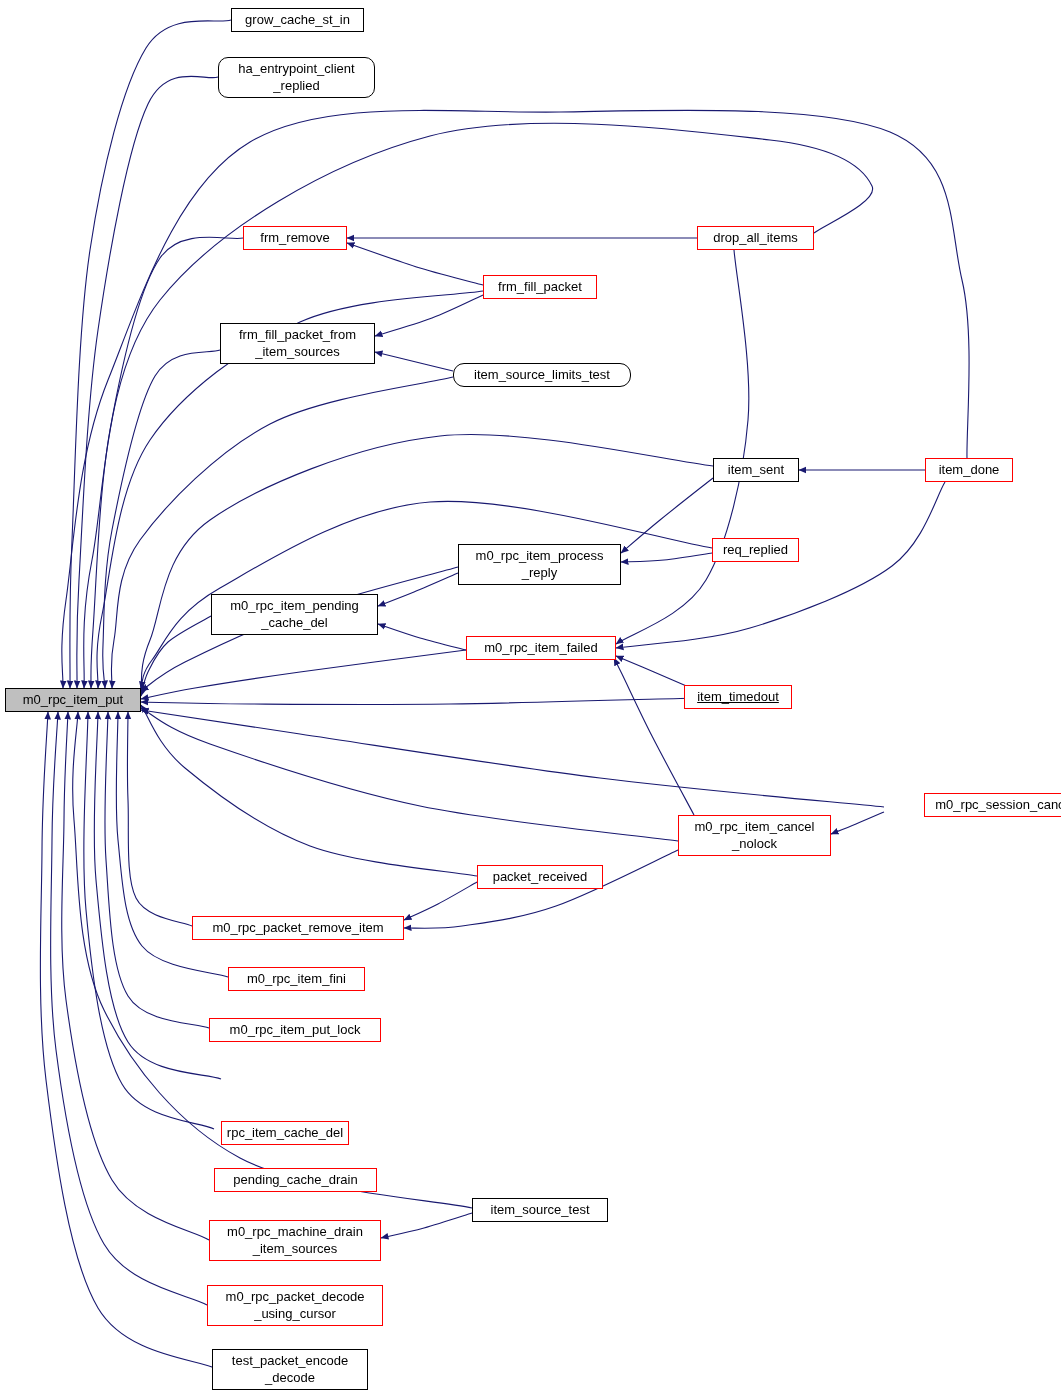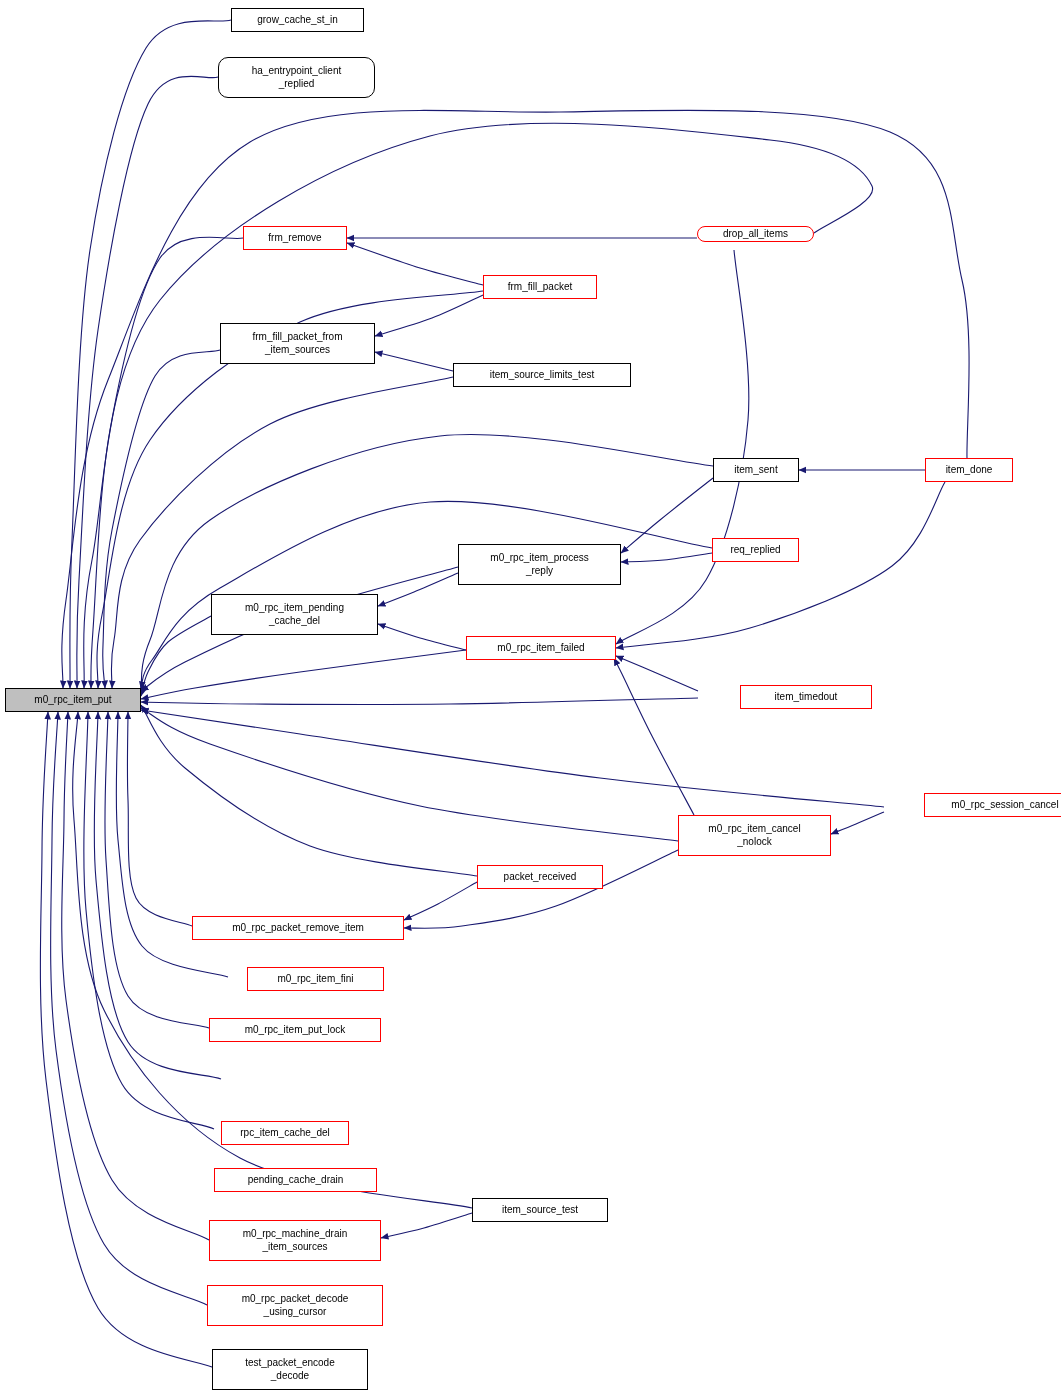--- a/index.html
+++ b/index.html
@@ -8,21 +8,21 @@
   .edge-layer{position:absolute;left:0;top:0;width:1061px;height:1397px;}
   .edge{fill:none;stroke:#191970;stroke-width:1.1;}
   .node{
     position:absolute;
     box-sizing:border-box;
     display:flex;align-items:center;justify-content:center;
     text-align:center;
     background:#ffffff;
     border:1px solid #000000;
     color:#000000;
-    font-size:10px;
+    font-size:13px;
     line-height:1.25;
     white-space:pre-line;
     padding:1px 12px;
     cursor:pointer;
   }
   .node.red{border-color:#ff0000;}
   .node.hl{background:#bfbfbf;}
 </style>
 </head>
 <body>
@@ -76,41 +76,41 @@
       <path d="M 884 812 C 879.3333333333334 814, 864.8333333333334 820.3333333333334, 856 824 C 847.1666666666666 827.6666666666666, 835.1666666666666 832.3333333333334, 831 834" class="edge" stroke="#191970" marker-end="url(#arrowhead)"></path>
       <path d="M 678 850 C 657.6666666666666 859.3333333333334, 592 893.3333333333334, 556 906 C 520 918.6666666666666, 487.3333333333333 922.3333333333334, 462 926 C 436.6666666666667 929.6666666666666, 413.6666666666667 927.6666666666666, 404 928" class="edge" stroke="#191970" marker-end="url(#arrowhead)"></path>
       <path d="M 477 882 C 470.5 885.6666666666666, 450.1666666666667 897.6666666666666, 438 904 C 425.8333333333333 910.3333333333334, 409.6666666666667 917.3333333333334, 404 920" class="edge" stroke="#191970" marker-end="url(#arrowhead)"></path>
       <path d="M 472 1213 C 464 1215.5, 439.1666666666667 1223.8333333333333, 424 1228 C 408.8333333333333 1232.1666666666667, 388.1666666666667 1236.3333333333333, 381 1238" class="edge" stroke="#191970" marker-end="url(#arrowhead)"></path>
     </svg>
   <div id="nodes">
       <div class="node" style="left: 231px; top: 8px; width: 133px; height: 24px;">grow_cache_st_in</div>
       <div class="node" style="left: 218px; top: 57px; width: 157px; height: 41px; border-radius: 10px;">ha_entrypoint_client
 _replied</div>
       <div class="node red" style="left: 243px; top: 226px; width: 104px; height: 24px;">frm_remove</div>
-      <div class="node red" style="left: 697px; top: 226px; width: 117px; height: 16px; border-radius: 9px;">drop_all_items</div>
+      <div class="node red" style="left: 697px; top: 226px; width: 117px; height: 24px;">drop_all_items</div>
       <div class="node red" style="left: 483px; top: 275px; width: 114px; height: 24px;">frm_fill_packet</div>
       <div class="node" style="left: 220px; top: 323px; width: 155px; height: 41px;">frm_fill_packet_from
 _item_sources</div>
-      <div class="node" style="left: 453px; top: 363px; width: 178px; height: 24px;">item_source_limits_test</div>
+      <div class="node" style="left: 453px; top: 363px; width: 178px; height: 24px; border-radius: 11px;">item_source_limits_test</div>
       <div class="node" style="left: 713px; top: 458px; width: 86px; height: 24px;">item_sent</div>
       <div class="node red" style="left: 925px; top: 458px; width: 88px; height: 24px;">item_done</div>
       <div class="node" style="left: 458px; top: 544px; width: 163px; height: 41px;">m0_rpc_item_process
 _reply</div>
       <div class="node red" style="left: 712px; top: 538px; width: 87px; height: 24px;">req_replied</div>
       <div class="node" style="left: 211px; top: 594px; width: 167px; height: 41px;">m0_rpc_item_pending
 _cache_del</div>
       <div class="node red" style="left: 466px; top: 636px; width: 150px; height: 24px;">m0_rpc_item_failed</div>
       <div class="node hl" style="left: 5px; top: 688px; width: 136px; height: 24px;">m0_rpc_item_put</div>
-      <div class="node red" style="left: 740px; top: 685px; width: 132px; height: 24px;">item_timedout</div>
+      <div class="node red" style="left: 684px; top: 685px; width: 108px; height: 24px; text-decoration: underline;">item_timedout</div>
       <div class="node red" style="left: 884px; top: 793px; width: 162px; height: 24px; margin-left: 40px;">m0_rpc_session_cancel</div>
       <div class="node red" style="left: 678px; top: 815px; width: 153px; height: 41px;">m0_rpc_item_cancel
 _nolock</div>
       <div class="node red" style="left: 477px; top: 865px; width: 126px; height: 24px;">packet_received</div>
       <div class="node red" style="left: 192px; top: 916px; width: 212px; height: 24px;">m0_rpc_packet_remove_item</div>
-      <div class="node red" style="left: 228px; top: 967px; width: 137px; height: 24px; margin-left: 19px;">m0_rpc_item_fini</div>
+      <div class="node red" style="left: 228px; top: 967px; width: 137px; height: 24px;">m0_rpc_item_fini</div>
       <div class="node red" style="left: 209px; top: 1018px; width: 172px; height: 24px;">m0_rpc_item_put_lock</div>
       <div class="node red" style="left: 221px; top: 1121px; width: 128px; height: 24px;">rpc_item_cache_del</div>
       <div class="node red" style="left: 214px; top: 1168px; width: 163px; height: 24px;">pending_cache_drain</div>
       <div class="node" style="left: 472px; top: 1198px; width: 136px; height: 24px;">item_source_test</div>
       <div class="node red" style="left: 209px; top: 1220px; width: 172px; height: 41px;">m0_rpc_machine_drain
 _item_sources</div>
       <div class="node red" style="left: 207px; top: 1285px; width: 176px; height: 41px;">m0_rpc_packet_decode
 _using_cursor</div>
       <div class="node" style="left: 212px; top: 1349px; width: 156px; height: 41px;">test_packet_encode
 _decode</div>

